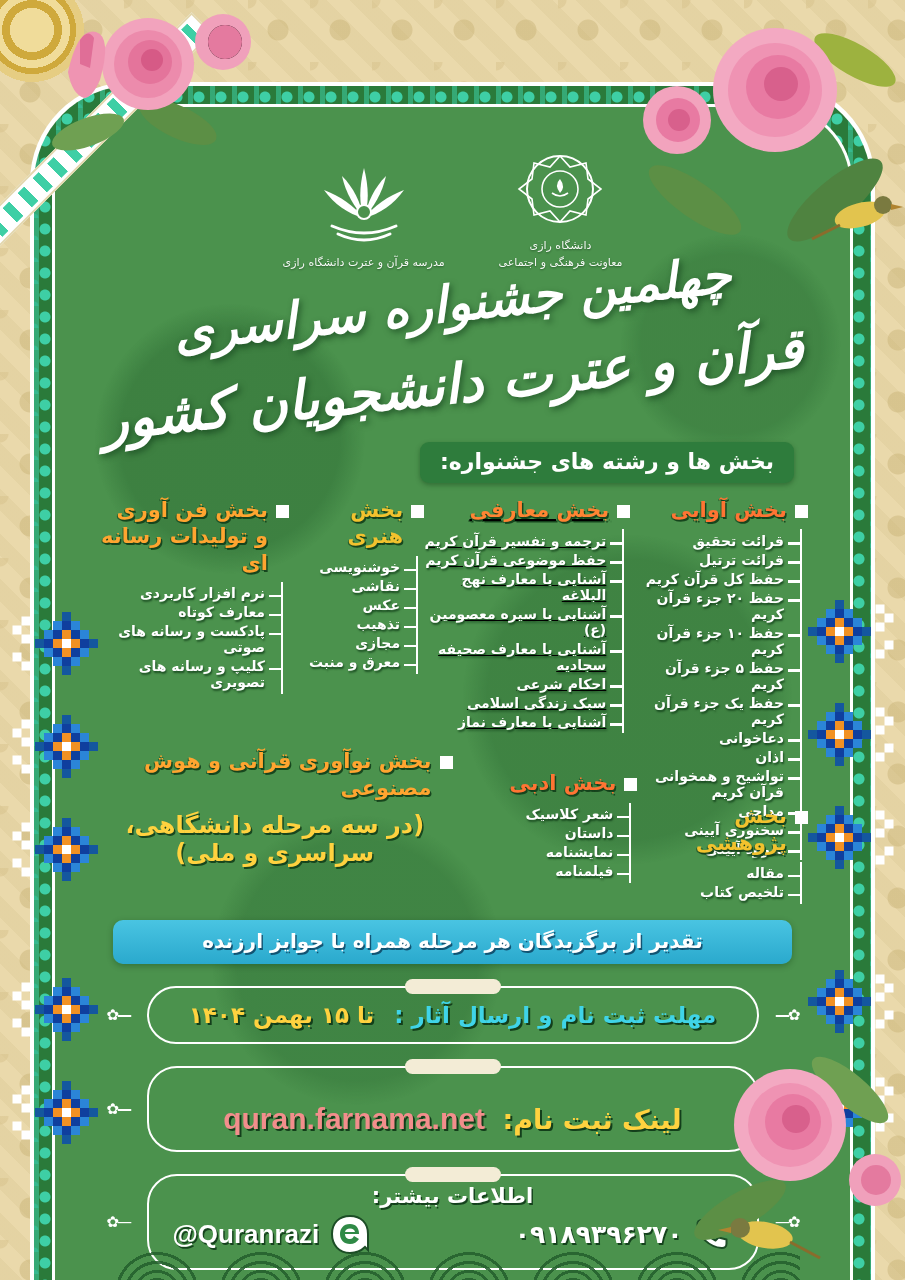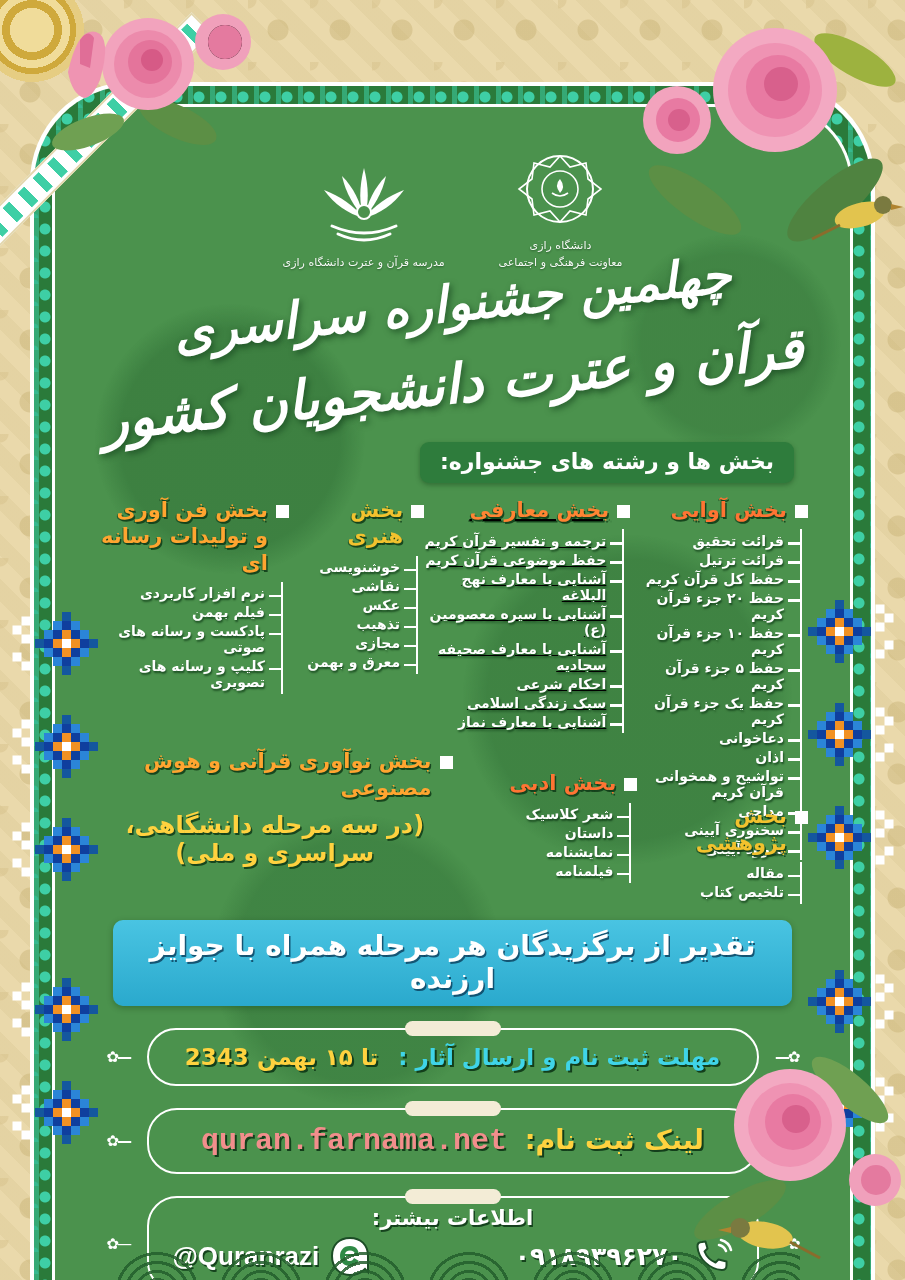--- a/index.html
+++ b/index.html
@@ -62,39 +62,39 @@
 
   .c-avayi { width:25%; } .c-maarefi { width:29%;text-decoration:underline; } .c-honari { width:19%; } .c-fanavari { width:27%; }
   .row2 { margin-top:-112px; }
   .c-pajooheshi { width:24%; margin-top:55px; } .c-adabi { width:26%; margin-top:22px; } .c-noavari { width:50%; }
 
   .stage-note { margin-top:10px; text-align:center; color:#ffd23f; font-weight:800; font-size:24px;
     text-shadow:1.5px 2px 0 rgba(18,62,26,.9); }
 
   
   .prize-band { margin:16px 28px 0; background:linear-gradient(180deg,#49c4e2,#2aa9cd);
-    border-radius:10px; padding:9px 10px 11px; text-align:center; color:#fff; font-weight:800; font-size:28px;
+    border-radius:10px; padding:9px 10px 11px; text-align:center; color:#fff; font-weight:800; font-size:20px;
     text-shadow:1.5px 2px 0 rgba(10,60,90,.8); box-shadow:0 2px 6px rgba(0,40,10,.3); }
 
   .obox { position:relative; width:612px; margin:22px auto 0; border:2.5px solid #fff; border-radius:30px;
     padding:14px 26px; text-align:center; }
   .obox::before { content:''; position:absolute; top:-9px; left:50%; transform:translateX(-50%);
     width:96px; height:15px; background:#f3ecd6; border-radius:8px; }
   .side-orn { position:absolute; top:50%; transform:translateY(-50%); color:#fff; font-size:15px;
     letter-spacing:-2px; white-space:nowrap; }
   .side-orn.l { left:-42px; } .side-orn.r { right:-42px; }
 
   .deadline { font-weight:800; font-size:23px; }
   .deadline .lbl { color:#3fd4e8; text-shadow:2px 2px 0 rgba(16,58,24,.95); }
   .deadline .val { color:#ffd23f; text-shadow:2px 2px 0 rgba(16,58,24,.95); margin-right:12px; }
 
   .reg { font-weight:800; }
   .reg .lbl { color:#ffd23f; font-size:27px; text-shadow:2px 2px 0 rgba(16,58,24,.95); }
   .reg .url { direction:ltr; display:inline-block; color:#f28e8c; font-size:30px; margin-right:12px;
-    font-family:Liberation Mono, monospace; text-shadow:2px 2px 0 rgba(16,58,24,.95); }
+    font-family:Liberation Sans, sans-serif; text-shadow:2px 2px 0 rgba(16,58,24,.95);margin-top:20px; }
 
   .infobox { padding:8px 24px 12px; }
   .info-lbl { color:#fff; font-weight:800; font-size:21px; text-shadow:1.5px 2px 0 rgba(16,58,24,.9); }
   .info-row { display:flex; justify-content:space-between; align-items:center; margin-top:6px; }
   .phone-wrap, .social-wrap { display:flex; align-items:center; gap:10px; color:#fff; font-weight:bold; }
   .phone-num { direction:ltr; font-size:25px; text-shadow:1.5px 2px 0 rgba(16,58,24,.9); }
   .social-handle { direction:ltr; font-size:26px; font-family:"Liberation Sans", sans-serif;
     text-shadow:1.5px 2px 0 rgba(16,58,24,.9); }
 
   
@@ -212,31 +212,31 @@
                   <div class="sec-head">
                       <span class="bullet"></span>
                     <h3 style="color: rgb(242, 194, 46);">بخش هنری</h3>
                     </div>
                   <ul>
                       <li>خوشنویسی</li>
                       <li>نقاشی</li>
                       <li>عکس</li>
                       <li>تذهیب</li>
                       <li>مجازی</li>
-                      <li>معرق و بهمن</li>
+                      <li>معرق و منبت</li>
                     </ul>
                 </div>
                 <div class="sec c-fanavari">
                   <div class="sec-head">
                       <span class="bullet"></span>
                     <h3 style="color: rgb(255, 165, 48);">بخش فن آوری و تولیدات رسانه ای</h3>
                     </div>
                   <ul>
                       <li>نرم افزار کاربردی</li>
-                      <li>فیلم بهمن</li>
+                      <li>معارف کوتاه</li>
                       <li>پادکست و رسانه های صوتی</li>
                       <li>کلیپ و رسانه های تصویری</li>
                     </ul>
                 </div>
               </div>
               <div class="row row2">
                 <div class="sec c-pajooheshi">
                   <div class="sec-head">
                       <span class="bullet"></span>
                     <h3 style="color: rgb(242, 194, 46);">بخش پژوهشی</h3>
@@ -267,21 +267,21 @@
                 </div>
               </div>
             </div>
 
             <div class="prize-band">تقدیر از برگزیدگان هر مرحله همراه با جوایز ارزنده</div>
 
             <div class="obox deadline">
               <span class="side-orn l">—✿</span>
               <span class="side-orn r">✿—</span>
               <span class="lbl">مهلت ثبت نام و ارسال آثار :</span>
-              <span class="val">تا ۱۵ بهمن 2343</span>
+              <span class="val">تا ۱۵ بهمن ۱۴۰۴</span>
             </div>
 
             <div class="obox reg">
               <span class="side-orn l">—✿</span>
               <span class="side-orn r">✿—</span>
               <span class="lbl">لینک ثبت نام:</span>
               <span class="url">quran.farnama.net</span>
             </div>
 
             <div class="obox infobox">

